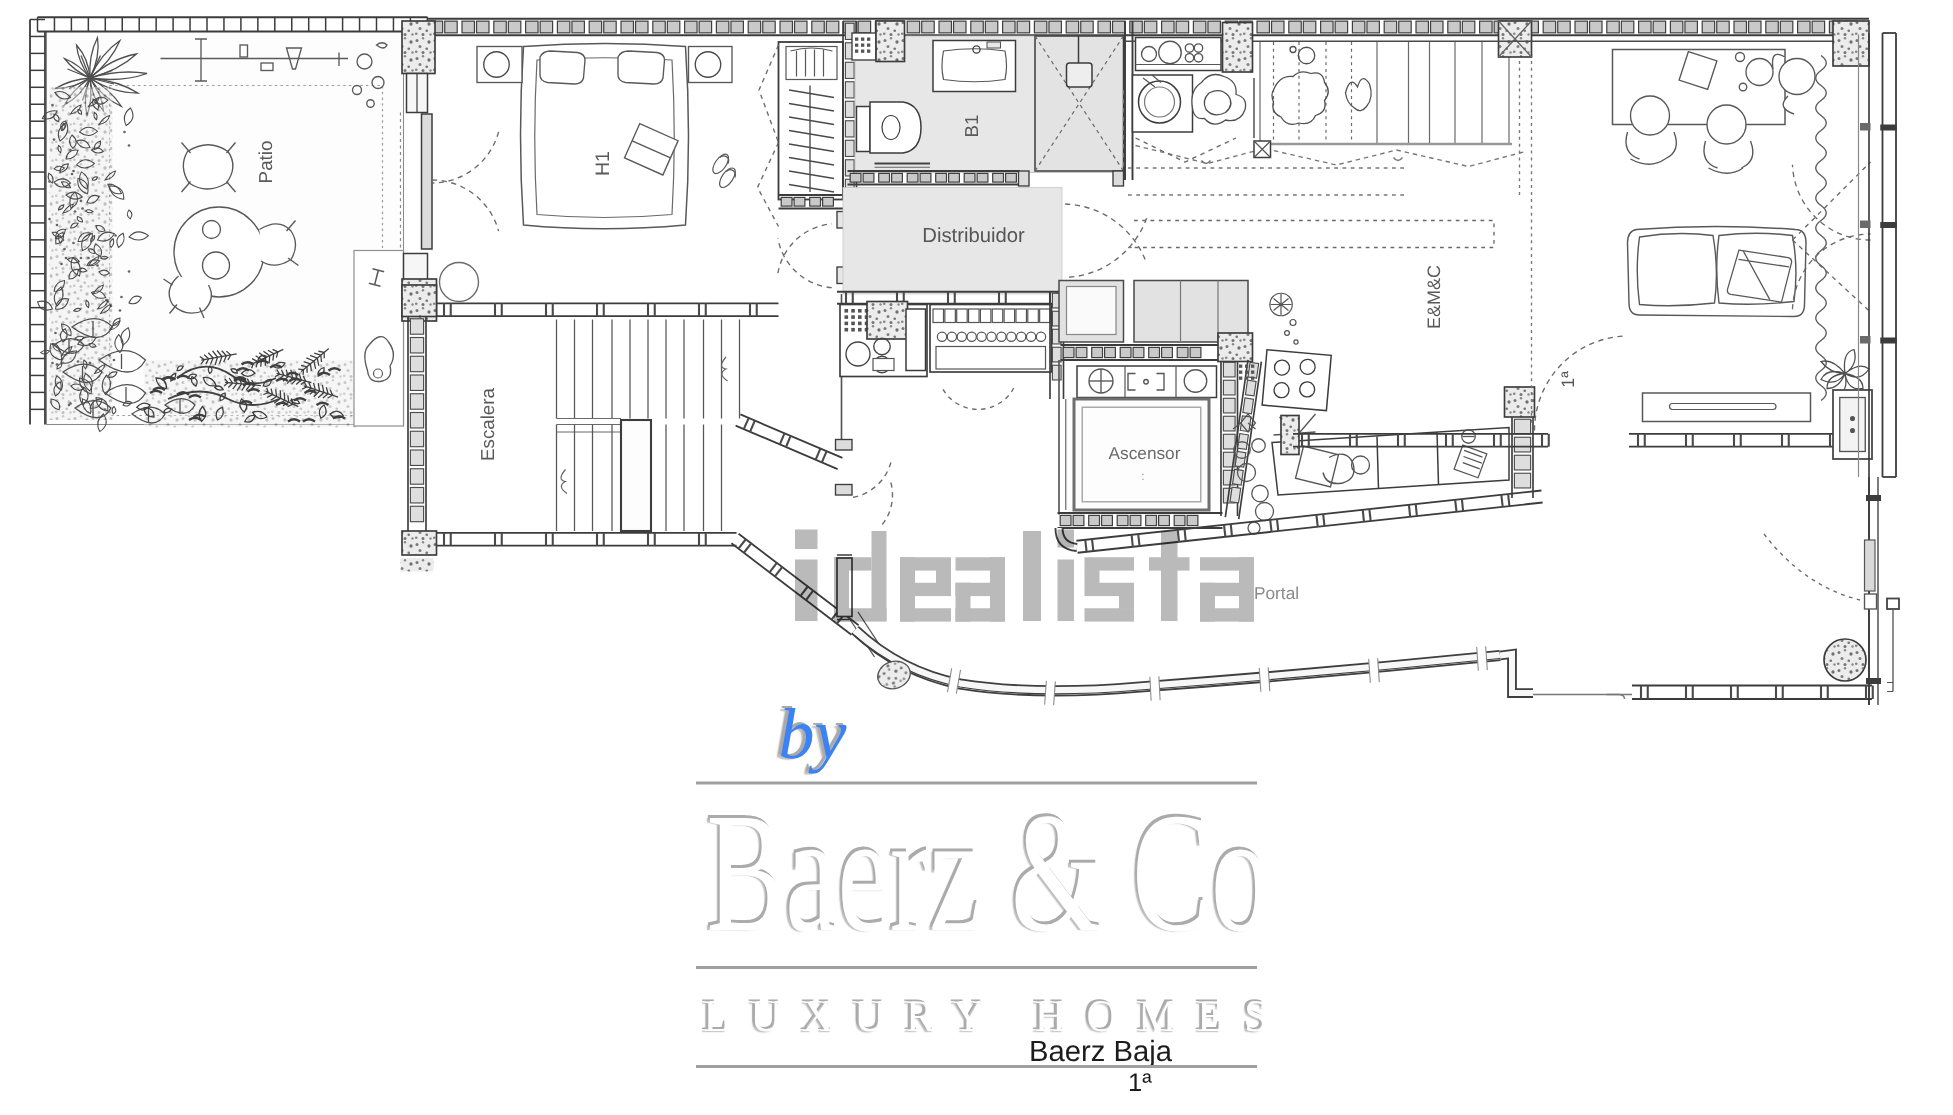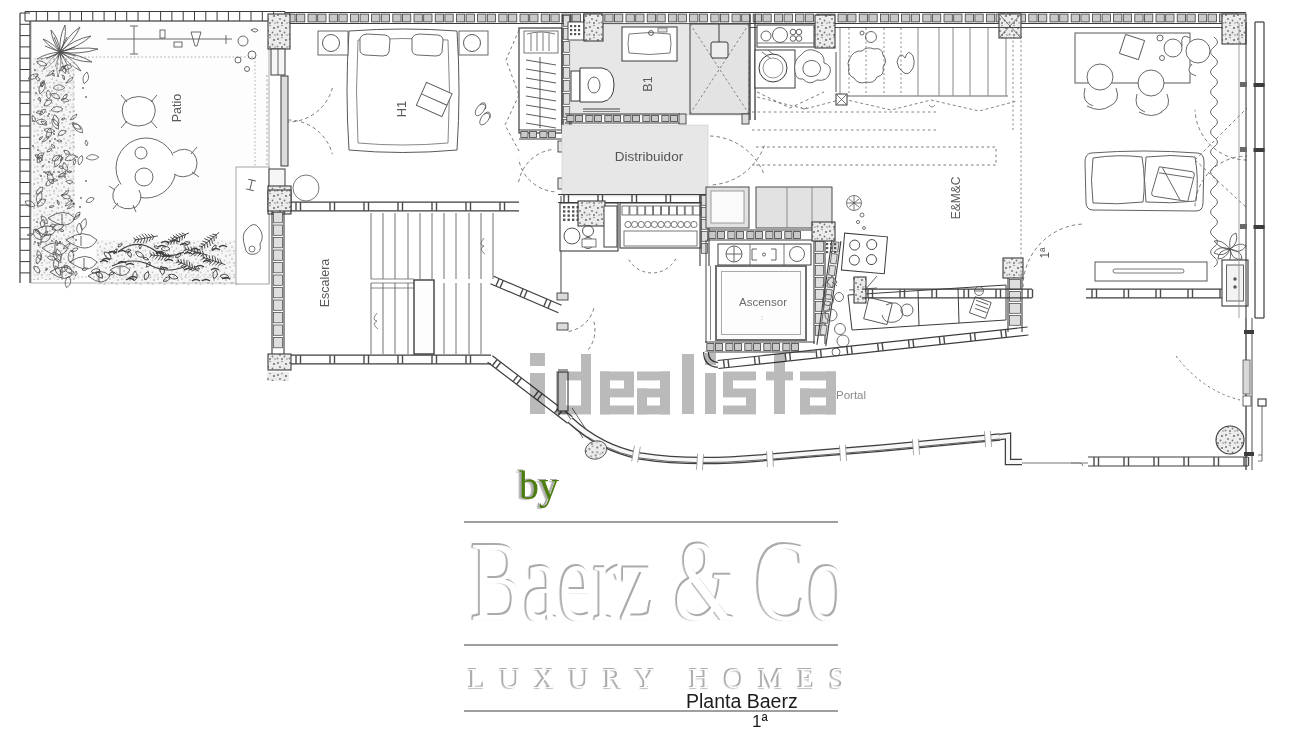--- a/index.html
+++ b/index.html
@@ -1733,29 +1733,29 @@
         <rect x="774.0" y="354.0" width="11.0" height="60.0"></rect>
         <rect x="766.0" y="371.5" width="27.0" height="8.9"></rect>
         <rect x="800.0" y="371.5" width="36.0" height="8.9"></rect>
         <rect x="826.0" y="371.5" width="10.0" height="42.9"></rect>
         <rect x="800.0" y="388.5" width="36.0" height="8.9"></rect>
         <rect x="800.0" y="388.5" width="10.0" height="25.9"></rect>
         <rect x="800.0" y="405.5" width="36.0" height="8.9"></rect>
       </g>
 </svg>
 
-<div style="position:absolute;left:519px;top:462px;font-family:'Liberation Serif',serif;font-size:40px;color:#4d7c0f;text-shadow:-2px -1px 0 #a9a9a9,-3px 1px 1px #bcbcbc;">by</div>
+<div style="position:absolute;left:519px;top:462px;font-family:'Liberation Serif',serif;font-style:italic;font-size:48px;color:#3b82f6;text-shadow:-2px -1px 0 #a9a9a9,-3px 1px 1px #bcbcbc;">by</div>
 
 <div style="position:absolute;left:464px;top:521px;width:374px;height:2px;background:#9f9f9f;"></div>
 
 <div style="position:absolute;left:471px;top:525px;font-family:'Liberation Serif',serif;font-size:114px;line-height:1;color:#fff;white-space:nowrap;transform:scaleX(0.69);transform-origin:left top;text-shadow:-2px -2px 0 #ababab,-3px 0px 1px #bdbdbd;">Baerz &amp; Co</div>
 
 <div style="position:absolute;left:464px;top:644px;width:374px;height:2px;background:#9f9f9f;"></div>
 
 <div style="position:absolute;left:469px;top:661px;font-family:'Liberation Serif',serif;font-size:30px;letter-spacing:14.5px;color:#fff;white-space:nowrap;transform:scaleX(0.955);transform-origin:left top;text-shadow:-2px -1px 0 #ababab,-2px 1px 1px #bdbdbd;">LUXURY HOMES</div>
 
-<div style="position:absolute;left:686px;top:690px;font-family:'Liberation Sans',sans-serif;font-size:19.5px;color:#1c1c1c;">Planta Baerz</div>
+<div style="position:absolute;left:686px;top:690px;font-family:'Liberation Sans',sans-serif;font-size:19.5px;color:#1c1c1c;">Baerz Baja</div>
 
 <div style="position:absolute;left:464px;top:710px;width:374px;height:2px;background:#9f9f9f;"></div>
 
 <div style="position:absolute;left:752px;top:712px;font-family:'Liberation Sans',sans-serif;font-size:17px;color:#1c1c1c;">1ª</div>
 
 </div>
 
 </body></html>

